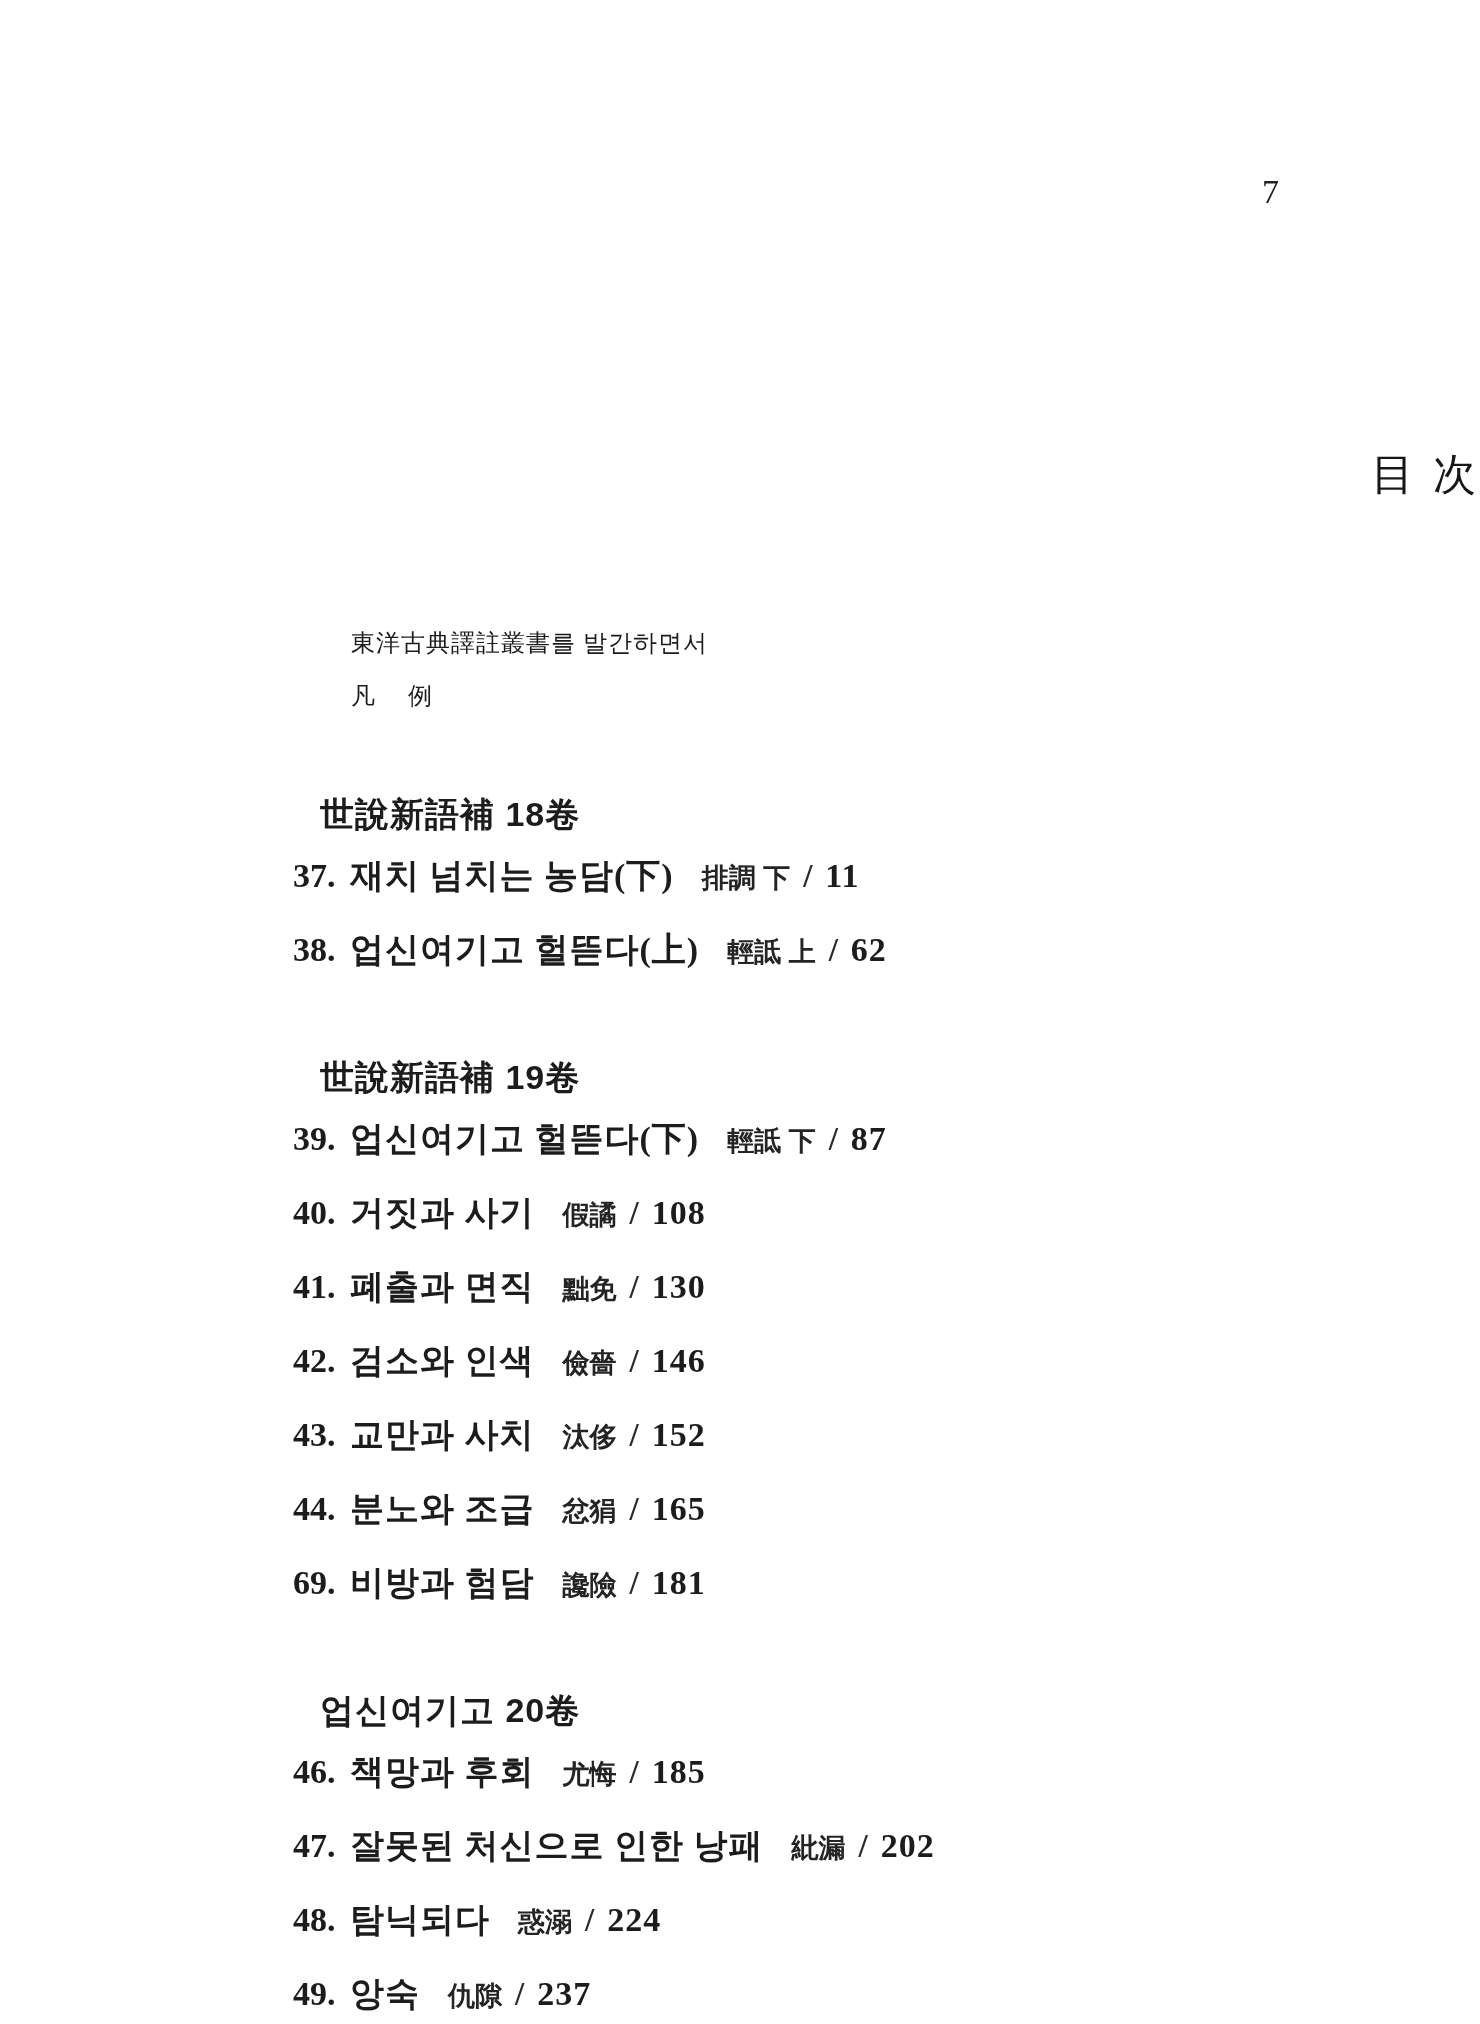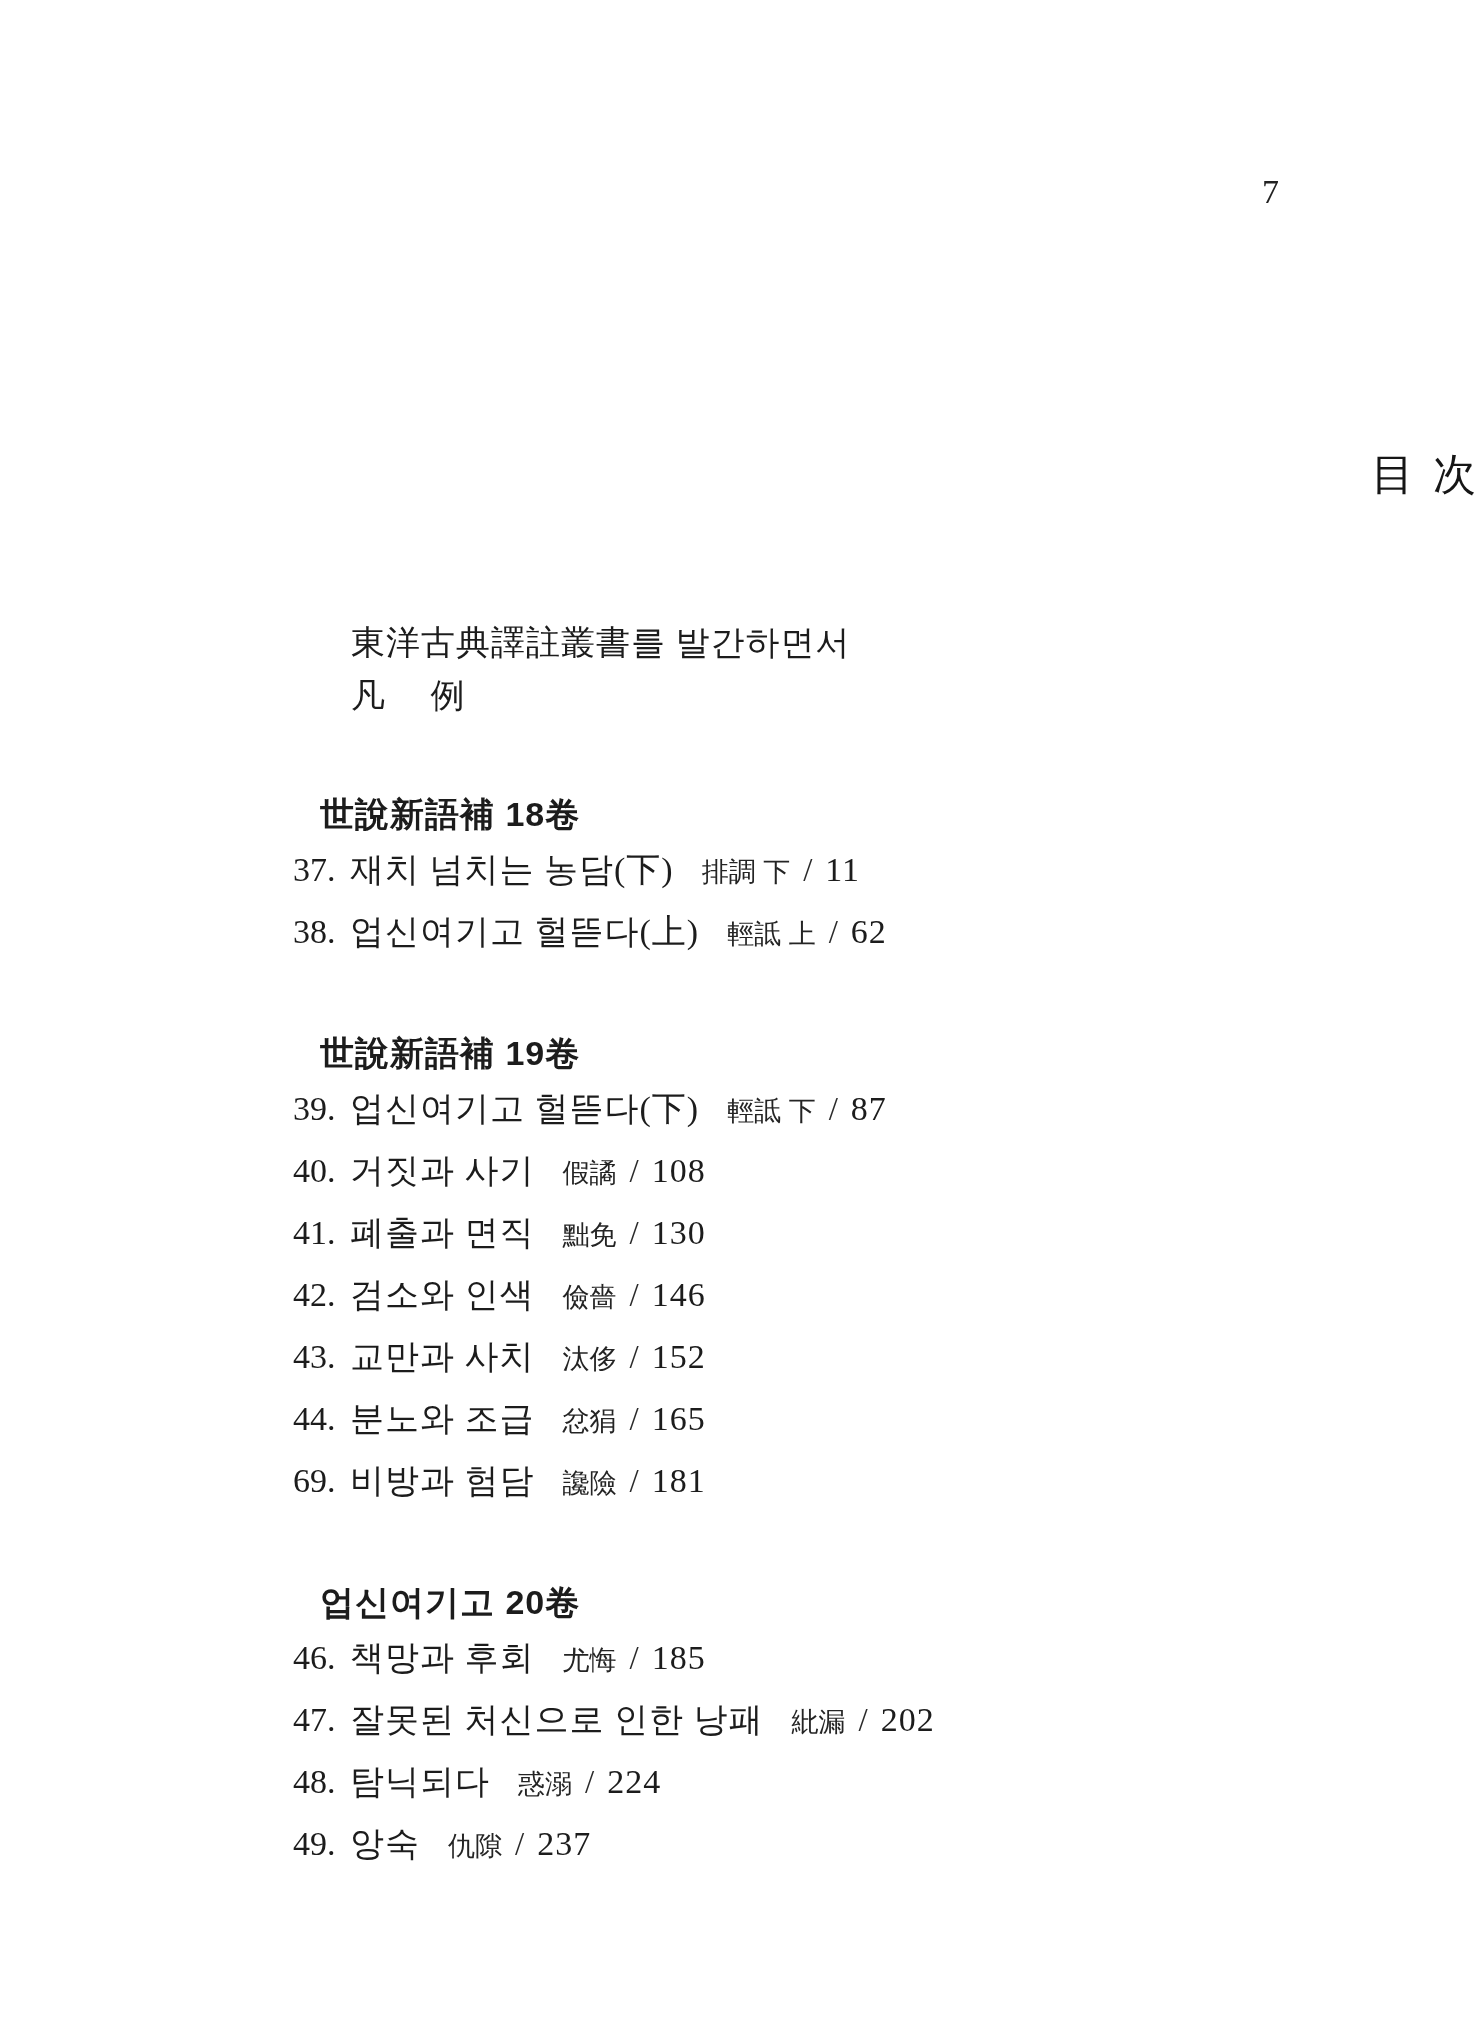--- a/index.html
+++ b/index.html
@@ -36,43 +36,44 @@
     letter-spacing: 4px;
     color: #161616;
   }
   .content {
     position: absolute;
     top: 622px;
     left: 293px;
     width: 1050px;
   }
   .front-line {
-    font-size: 34px;
+    font-size: 24px;
     line-height: 42px;
     margin-left: 58px;
     letter-spacing: 1px;
   }
   .front-line + .front-line {
     margin-top: 11px;
   }
   .section {
     margin-top: 76px;
   }
   .section-heading {
     font-family: "Liberation Sans", "DejaVu Sans", sans-serif;
     font-size: 34px;
     line-height: 42px;
     font-weight: 700;
     letter-spacing: 1px;
     margin: 0 0 13px 27px;
   }
   .toc-item {
     font-size: 34px;
-    line-height: 44px;
+    line-height: 56px;
     white-space: nowrap;
+    font-weight: bold;
   }
   .toc-item + .toc-item {
     margin-top: 16px;
   }
   .no {
     display: inline-block;
     min-width: 57px;
   }
   .entry-title {
     letter-spacing: 1px;

